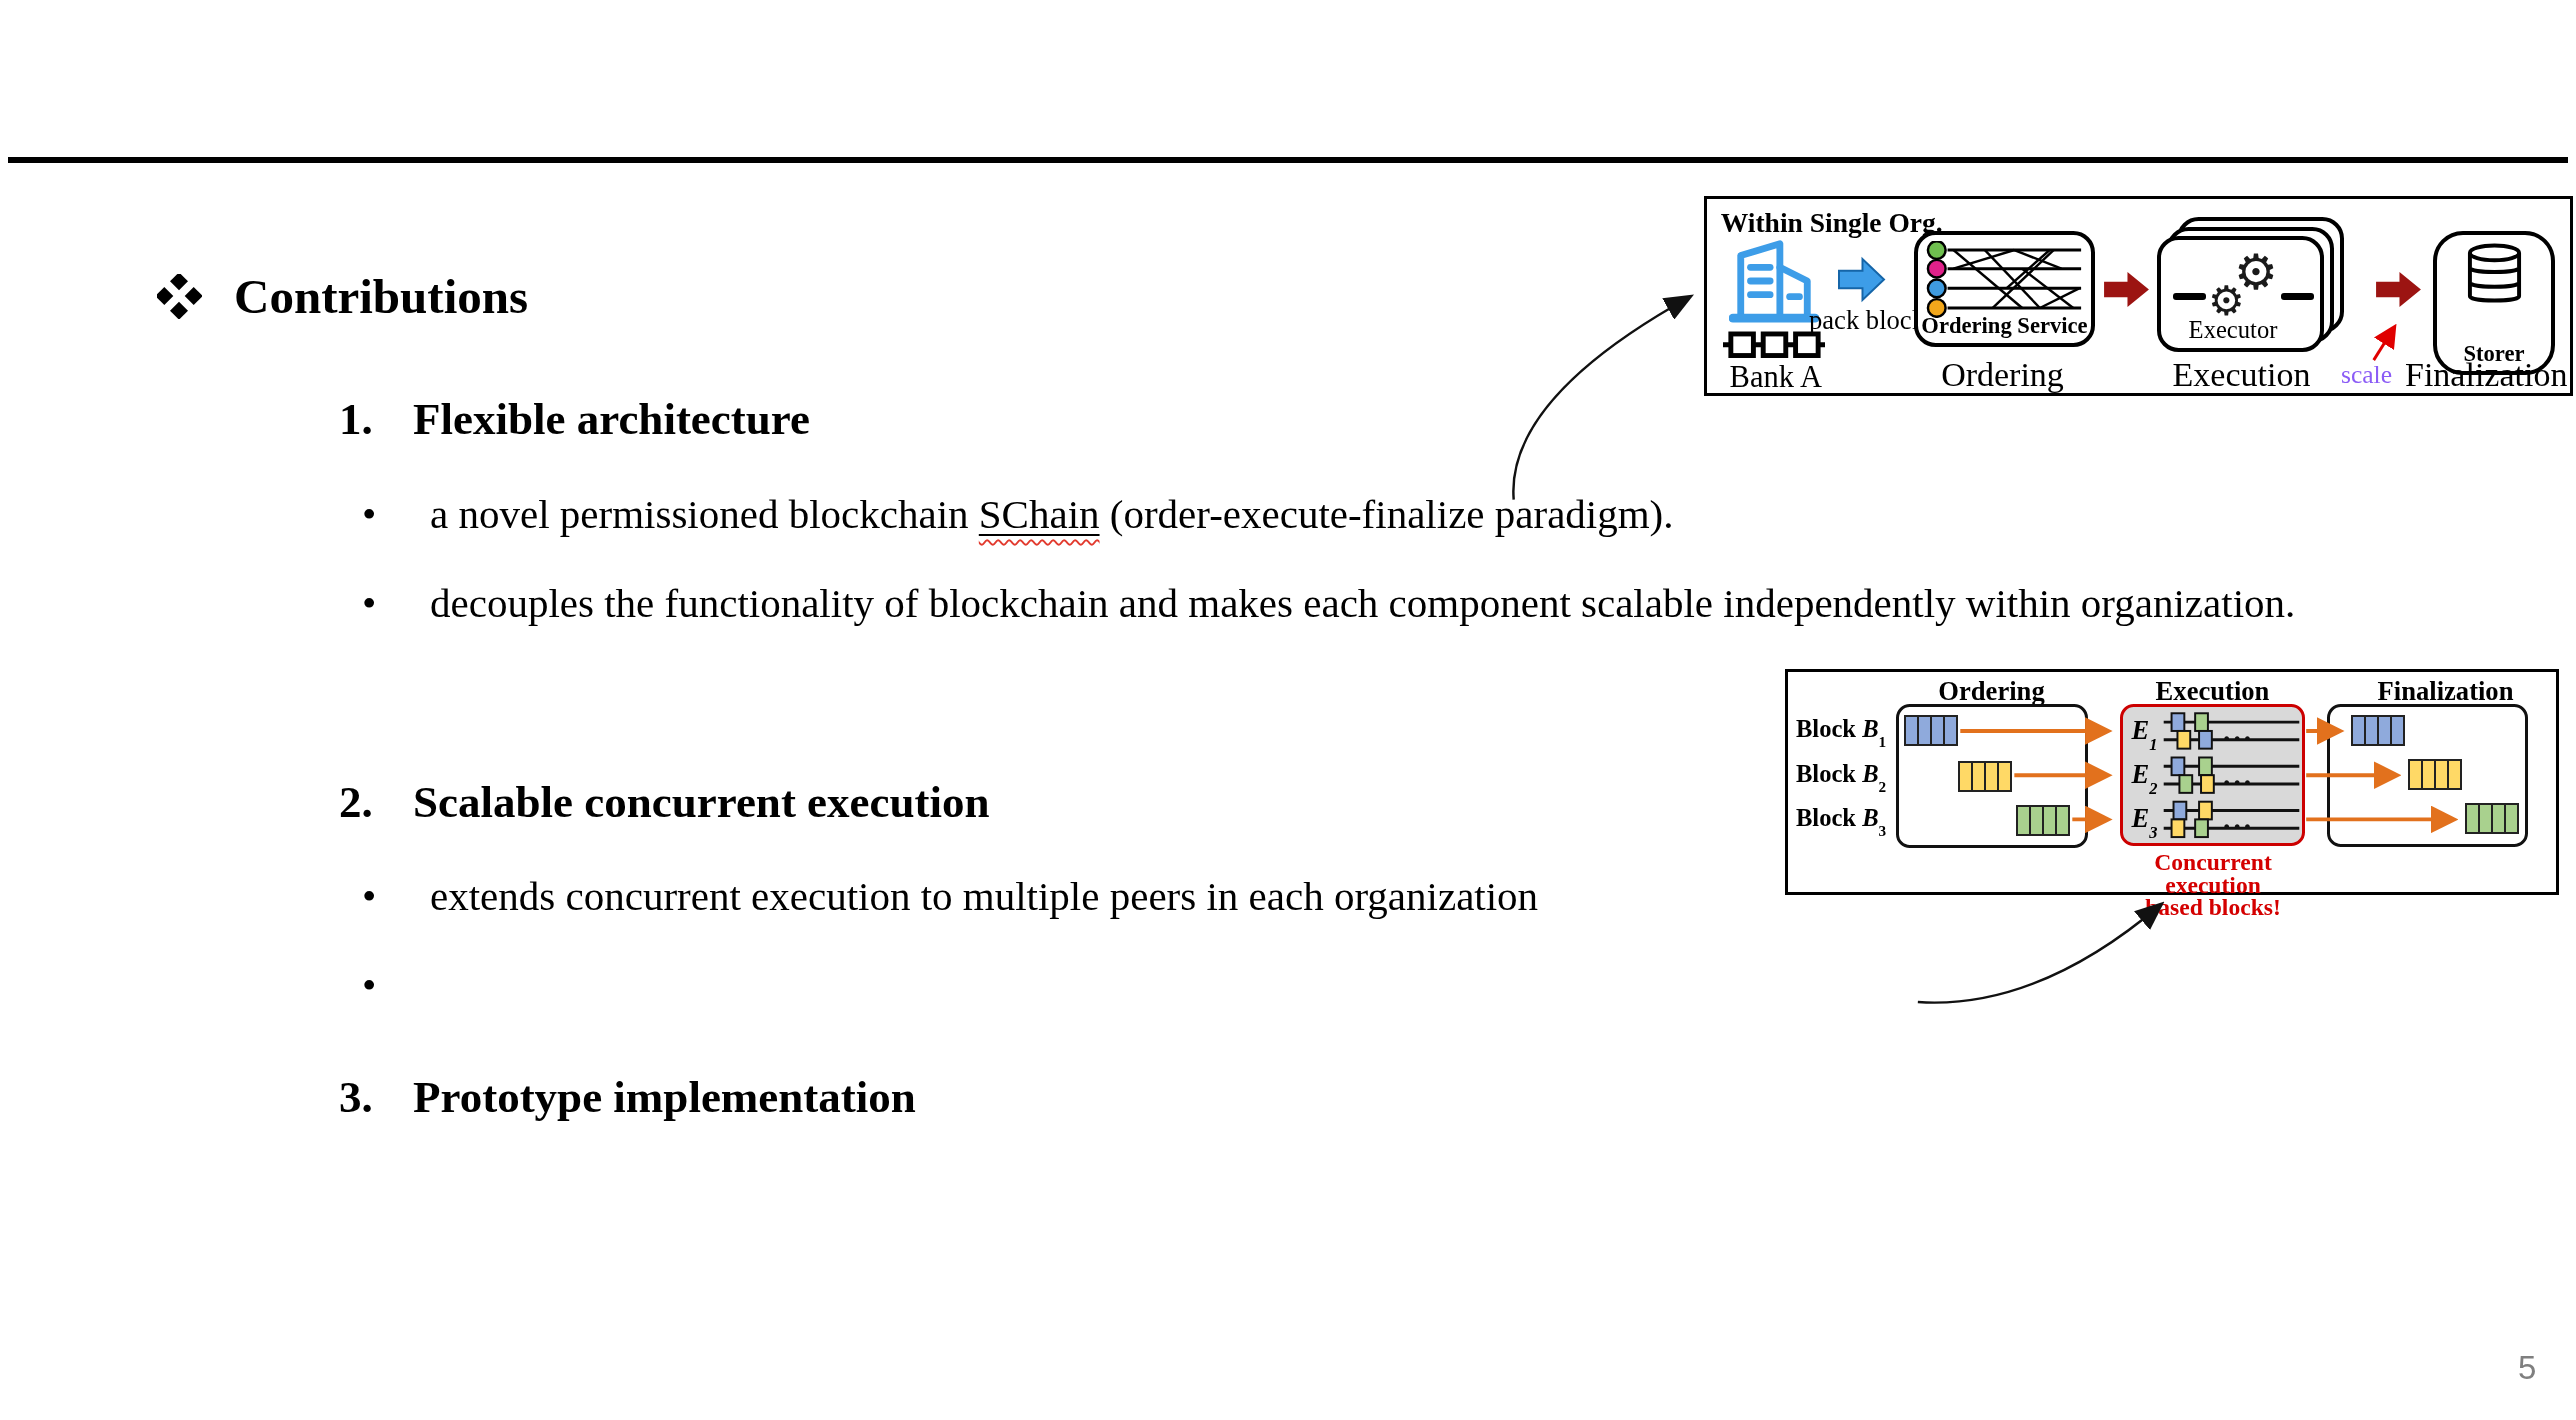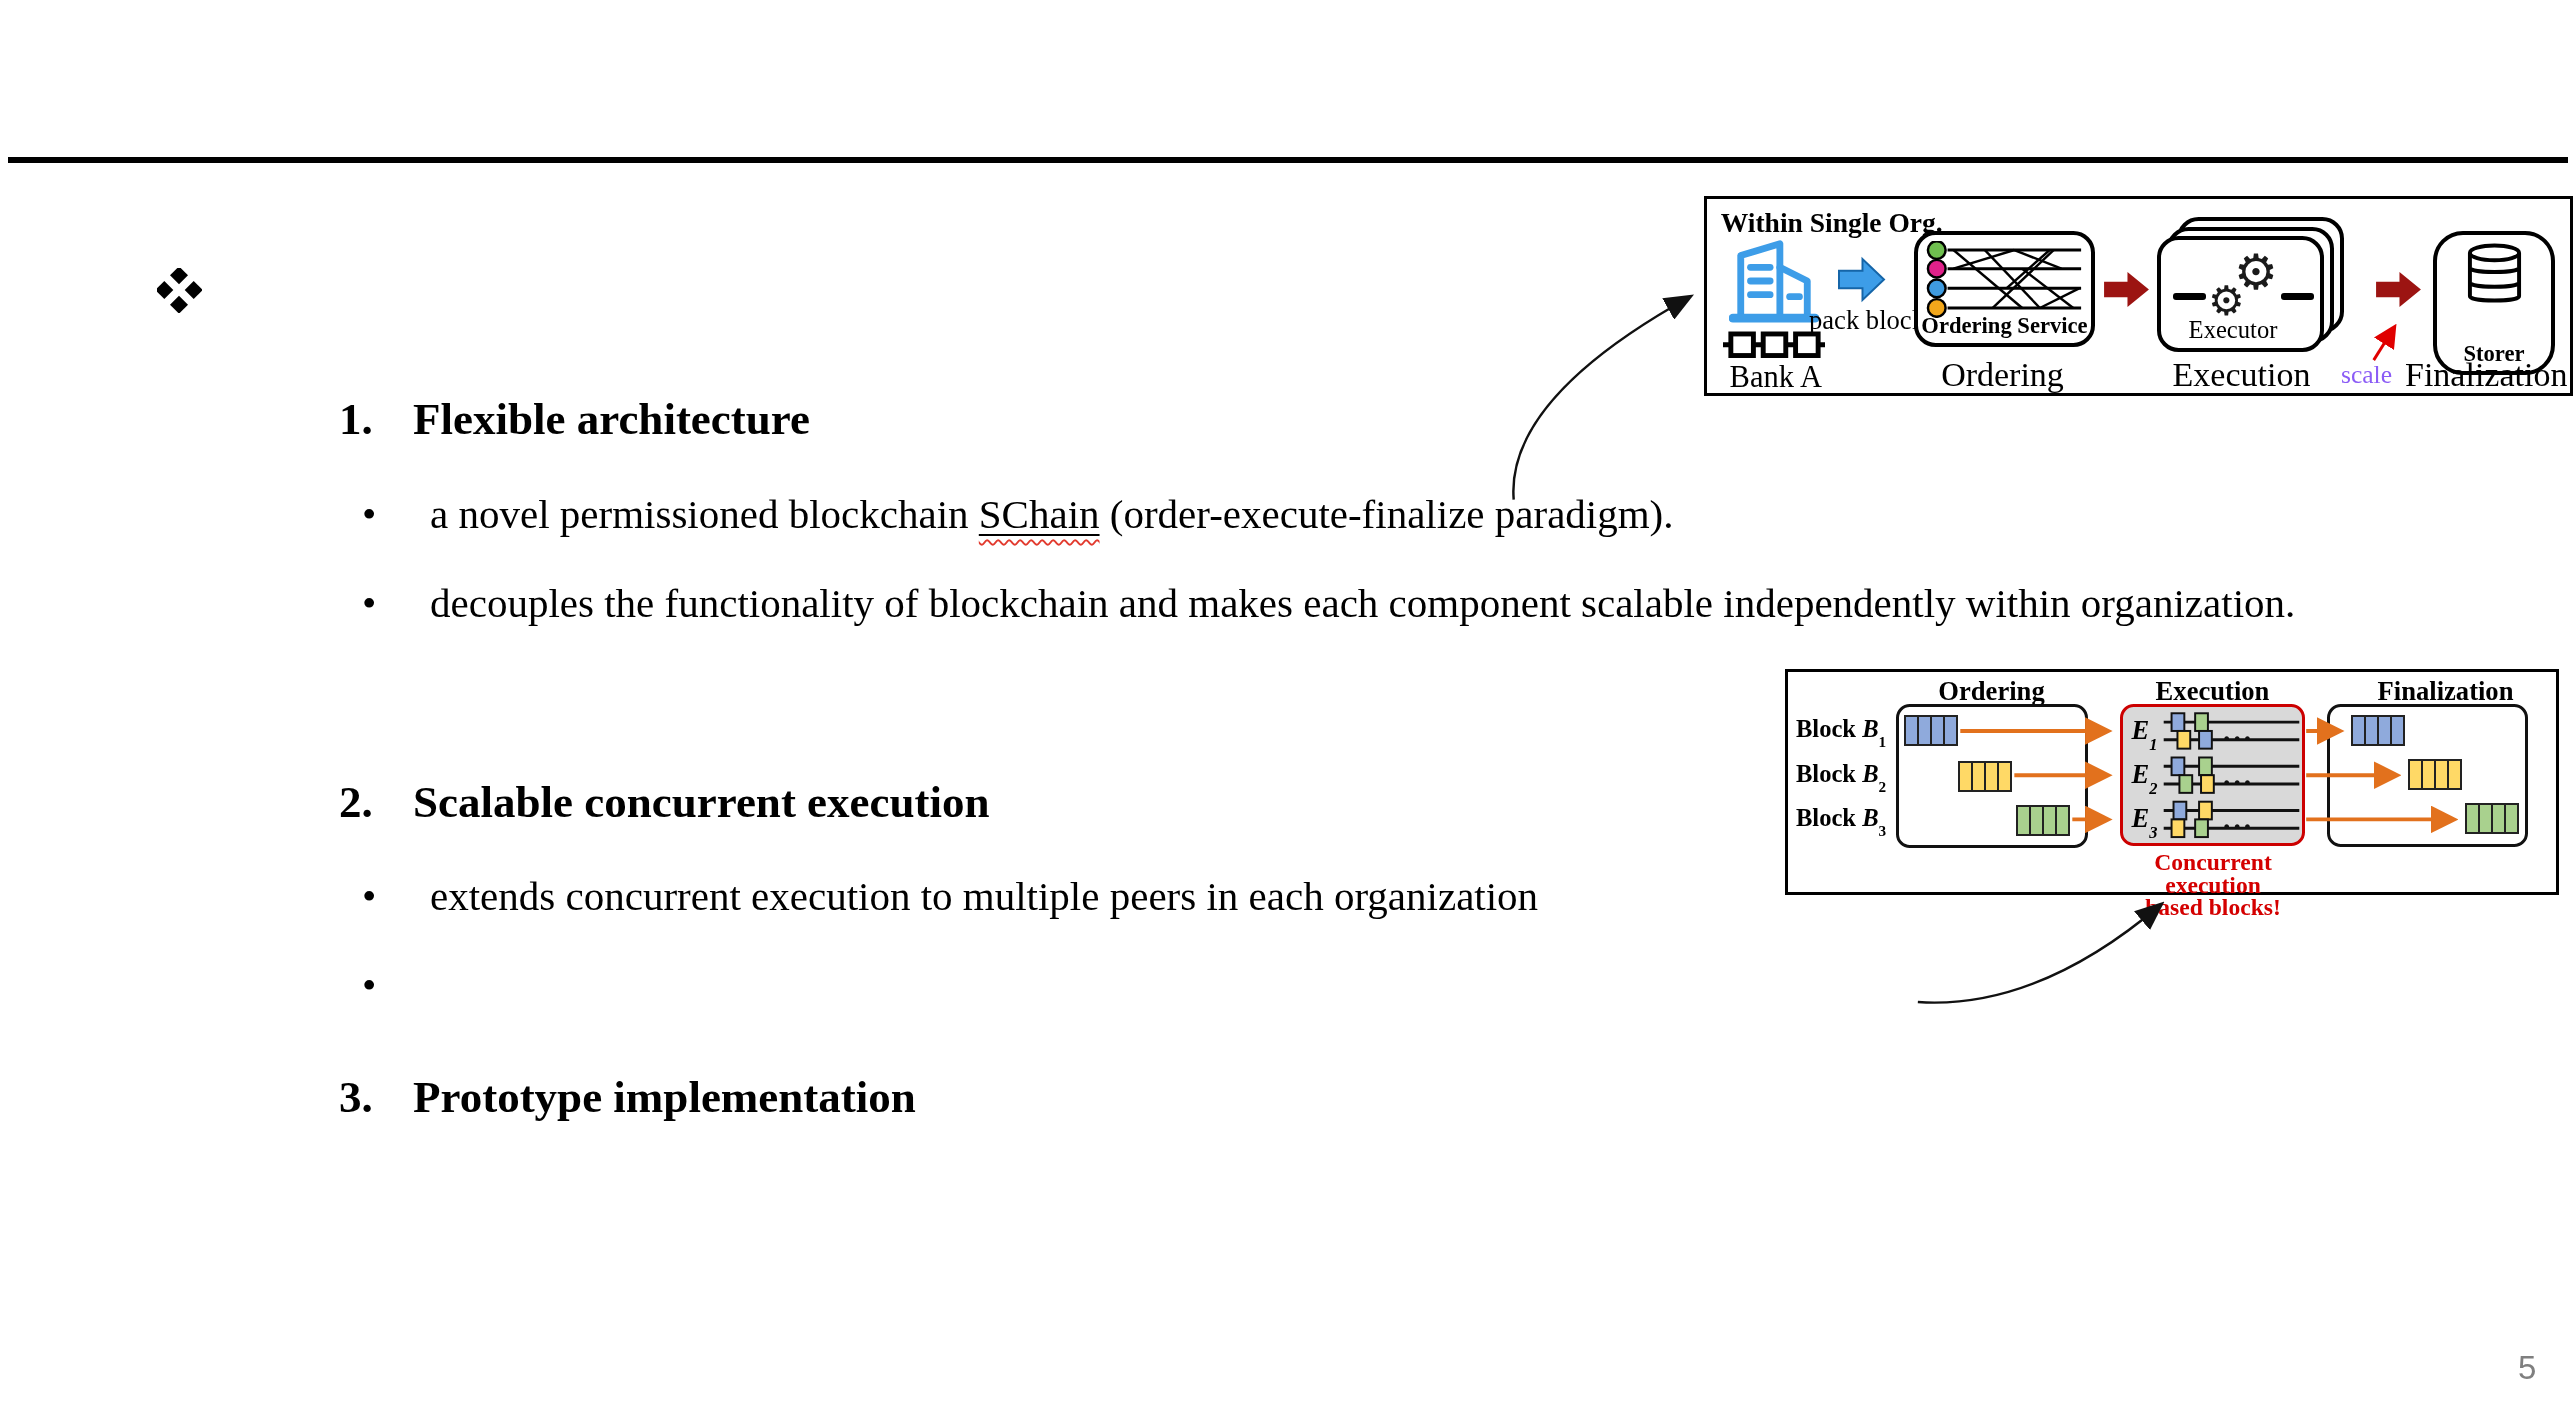--- a/index.html
+++ b/index.html
@@ -69,20 +69,21 @@
     <span class="heading-marker">
       <svg width="45" height="45" viewBox="0 0 46 46">
         <g fill="#000">
           <rect x="16" y="1" width="13" height="13" transform="rotate(45 22.5 7.5)"></rect>
           <rect x="1" y="16" width="13" height="13" transform="rotate(45 7.5 22.5)"></rect>
           <rect x="31" y="16" width="13" height="13" transform="rotate(45 37.5 22.5)"></rect>
           <rect x="16" y="31" width="13" height="13" transform="rotate(45 22.5 37.5)"></rect>
         </g>
       </svg>
     </span>
+    <span>Contributions</span>
   </div>
 
   <div class="abs num-row" style="left:339px;top:393px;">
     <span class="num-col">1.</span>
     <span>Flexible architecture</span>
   </div>
 
   <div class="abs bullet-row" style="left:362px;top:490px;width:2066px;">
     <span class="bullet-col">•</span>
     <span>

